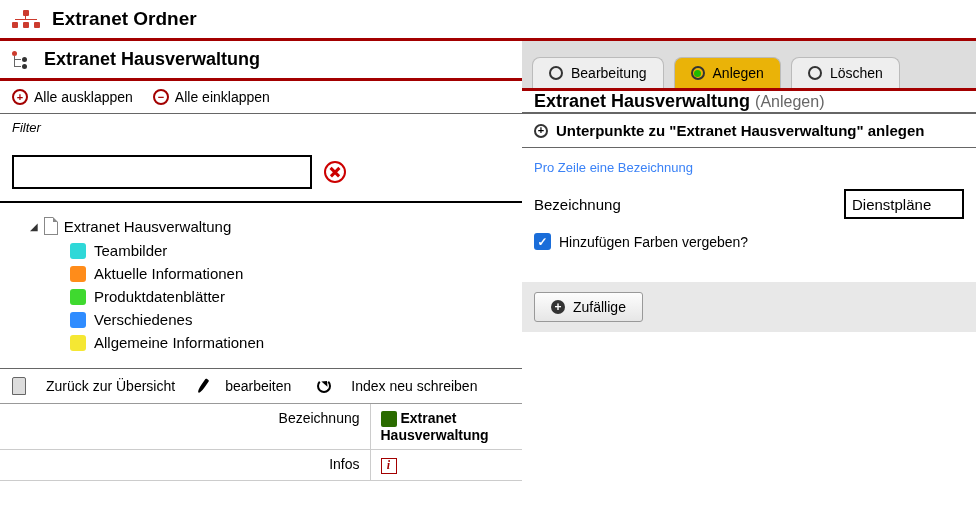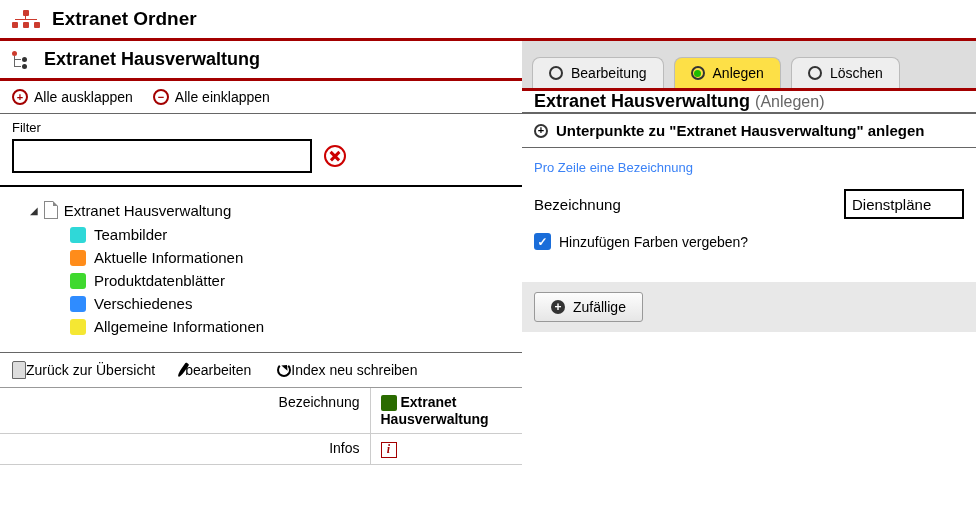--- a/index.html
+++ b/index.html
@@ -28,21 +28,21 @@
       display: flex; gap: 20px; align-items: center;
     }
     .toolbar .tool-item { display: inline-flex; align-items: center; gap: 6px; cursor: pointer; }
     .circ-icon {
       display: inline-flex; width: 16px; height: 16px; border: 2px solid #a30000;
       border-radius: 50%; align-items: center; justify-content: center;
       font-size: 11px; color: #a30000; font-weight: bold; line-height: 1;
     }
 
     .filter-block { padding: 6px 12px 12px; border-bottom: 2px solid #000; }
-    .filter-block label { display: block; font-size: 13px; margin-bottom: 4px; }
+    .filter-block label { display: block; font-size: 13px; margin-bottom: 20px; font-style: italic; }
     .filter-row { display: flex; align-items: center; gap: 12px; }
     .filter-input {
       width: 300px; height: 34px; border: 2px solid #000; padding: 4px 6px;
     }
     .clear-icon {
       width: 22px; height: 22px; border: 2.5px solid #cc0000; border-radius: 50%;
       position: relative; cursor: pointer;
     }
     .clear-icon::before, .clear-icon::after {
       content: ''; position: absolute; width: 12px; height: 2.5px; background: #cc0000;
@@ -63,21 +63,21 @@
       border-top: 5px solid #fff; border-left: 5px solid #888;
     }
     .tree-children { padding-left: 40px; }
     .tree-item { display: flex; align-items: center; gap: 8px; font-size: 15px; padding: 3px 0; cursor: pointer; }
     .color-box { width: 16px; height: 16px; border-radius: 3px; }
 
     .bottom-toolbar {
       padding: 8px 12px; display: flex; gap: 26px; align-items: center;
       border-bottom: 1px solid #999;
     }
-    .bottom-toolbar .tool-item { display: inline-flex; align-items: center; gap: 0; cursor: pointer; font-size: 14px; }
+    .bottom-toolbar .tool-item { display: inline-flex; align-items: center; gap: 20px; cursor: pointer; font-size: 14px; }
     .board-icon { width: 14px; height: 18px; border: 1px solid #666; border-radius: 2px 2px 0 0; background: #ddd; }
     .pen-icon { width: 4px; height: 16px; background: #000; transform: rotate(35deg); border-radius: 1px 1px 50% 50%; }
     .reload-icon {
       width: 14px; height: 14px; border: 2px solid #000; border-radius: 50%;
       border-top-color: transparent; position: relative;
     }
     .reload-icon::after {
       content: ''; position: absolute; top: -4px; right: -2px;
       border: 4px solid transparent; border-bottom-color: #000;
       transform: rotate(40deg);
@@ -102,21 +102,21 @@
       background: #ddd; display: flex; align-items: flex-end; gap: 10px;
       padding: 10px 10px 0 10px; height: 50px;
       border-bottom: 3px solid #a30000;
     }
     .tab {
       background: #eee; border: 1px solid #bbb; border-bottom: none;
       border-radius: 8px 8px 0 0; padding: 7px 16px;
       display: inline-flex; align-items: center; gap: 8px; cursor: pointer;
       font-size: 14px;
     }
-    .tab.active { background: #fde047; }
+    .tab.active { background: #eab308; }
     .radio {
       width: 14px; height: 14px; border: 2px solid #333; border-radius: 50%;
       display: inline-flex; align-items: center; justify-content: center;
     }
     .radio.sel::after {
       content: ''; width: 7px; height: 7px; background: #1fbb00; border-radius: 50%;
     }
 
     .right-title {
       padding: 0 12px; border-bottom: 2px solid #666; font-size: 18px; font-weight: bold;

